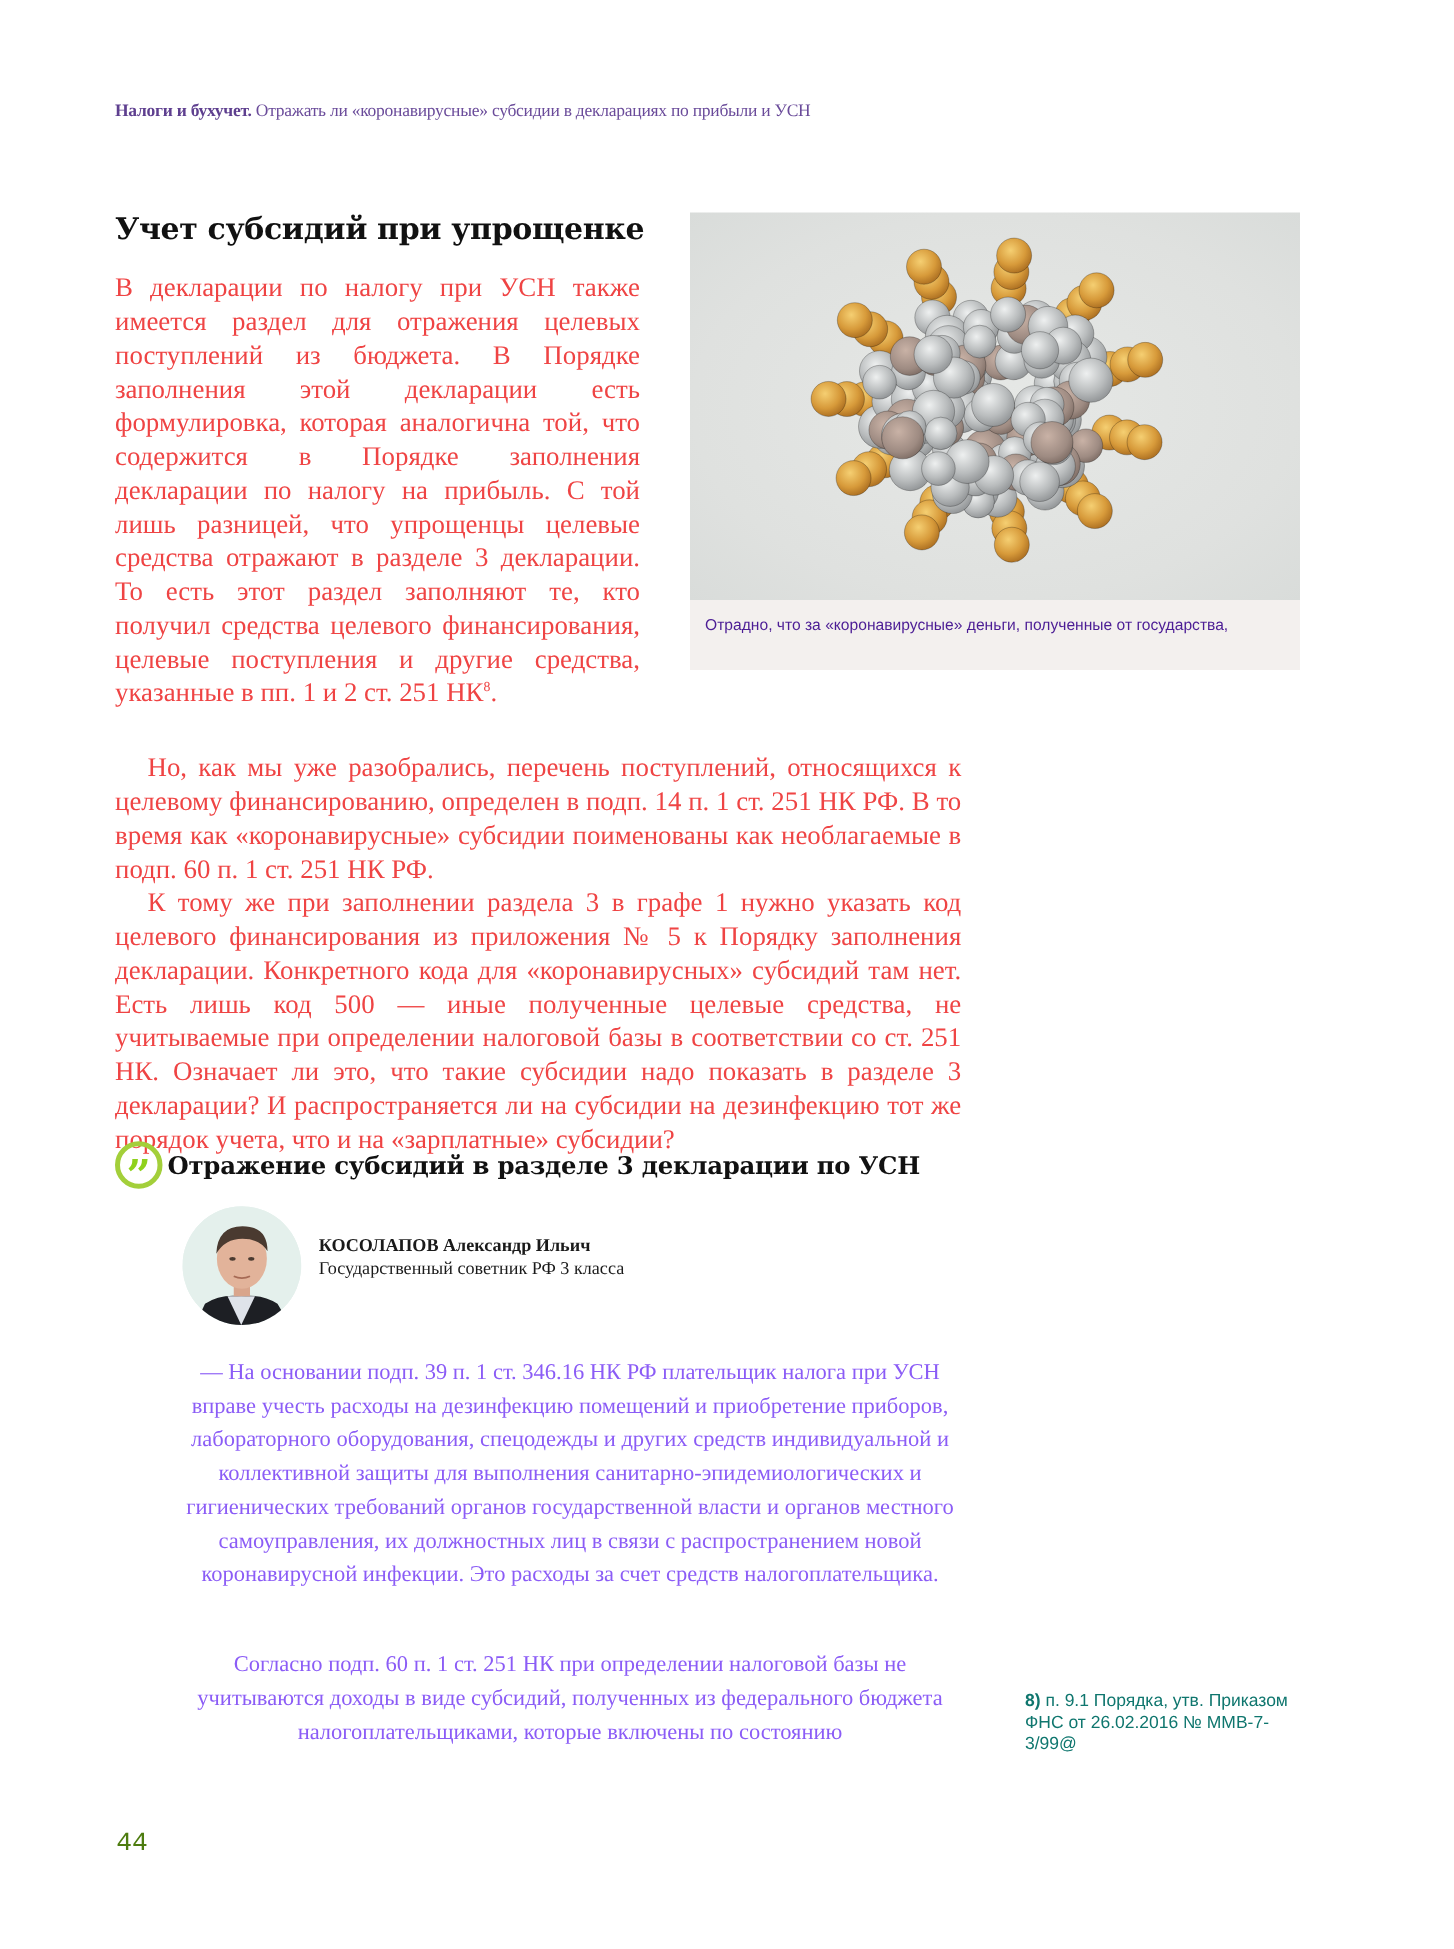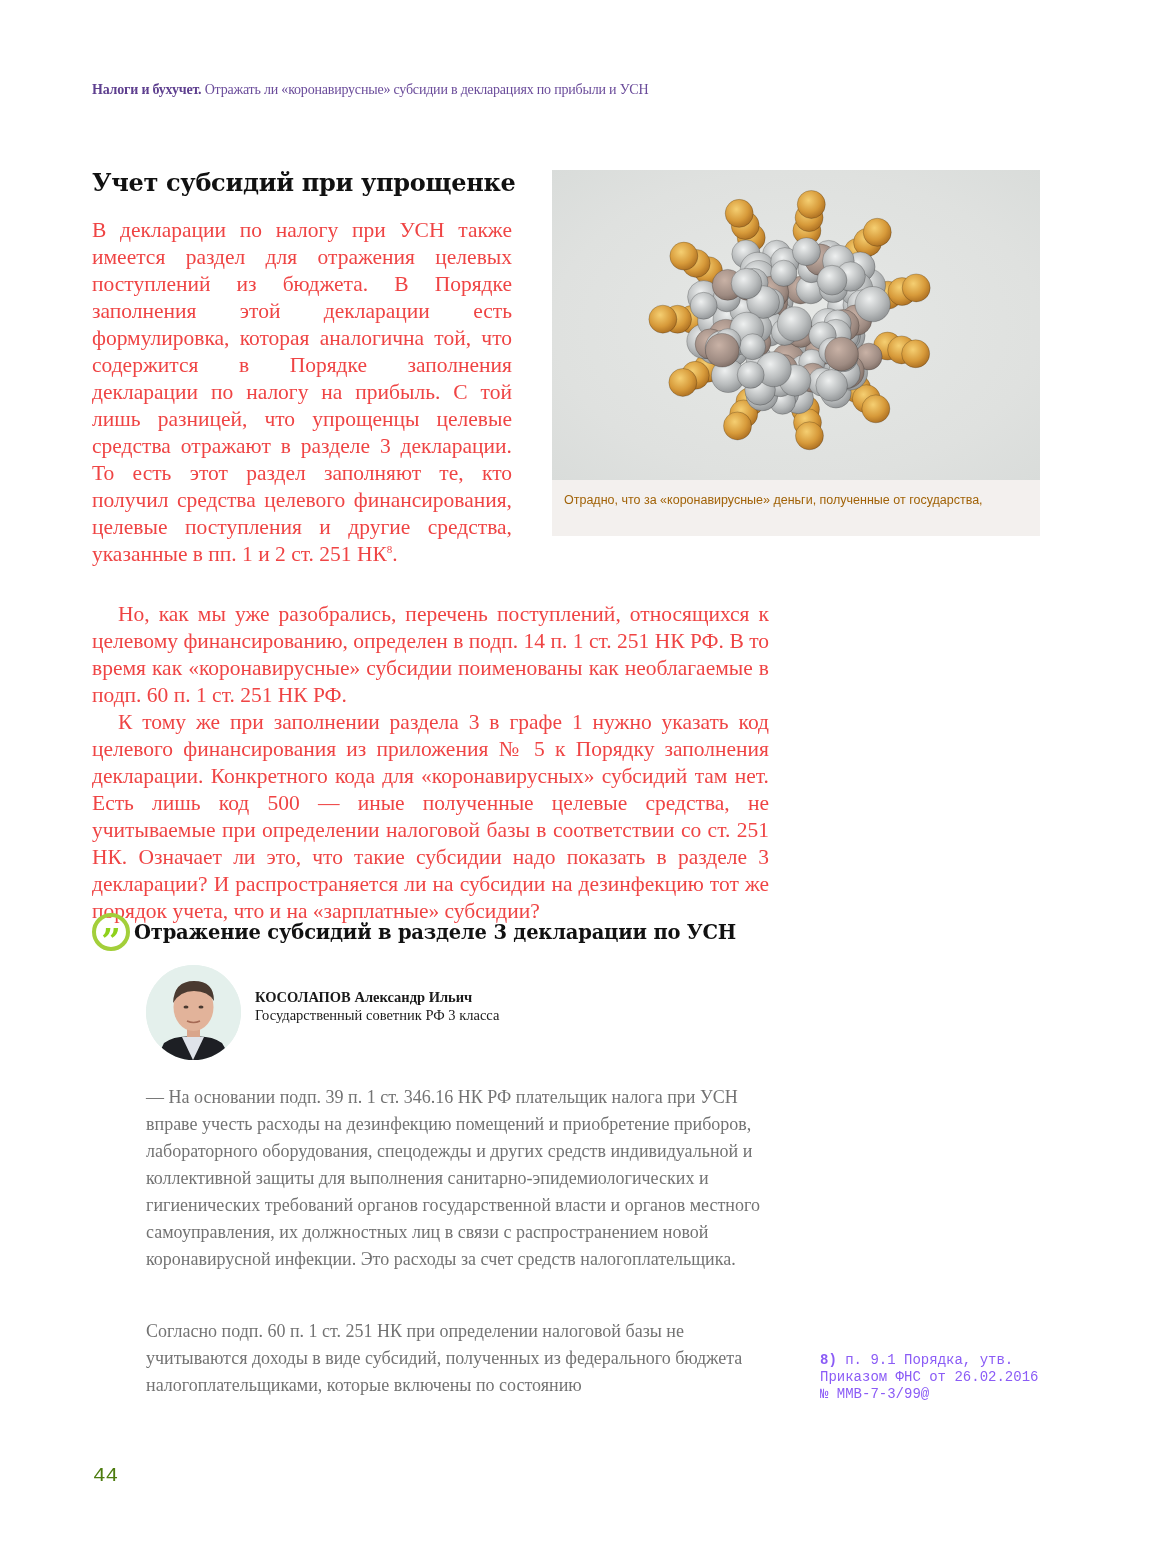--- a/index.html
+++ b/index.html
@@ -8,33 +8,33 @@
   .running-head .section { font-weight: bold; color: #5e3f8f; }
   .h2 { position: absolute; left: 92px; top: 168px; font-family: "DejaVu Serif", serif; font-weight: bold; font-size: 24px; color: #111; letter-spacing: -0.3px; }
   .body-text { font-family: "Liberation Serif", serif; font-size: 21.5px; line-height: 27px; color: #ef4444; }
   .col-narrow { position: absolute; left: 92px; top: 217px; width: 420px; text-align: justify; }
   .col-narrow p { margin: 0; }
   .col-wide { position: absolute; left: 92px; top: 601px; width: 677px; text-align: justify; }
   .col-wide p { margin: 0 0 0 0; text-indent: 26px; }
   sup { font-size: 11px; line-height: 0; }
   .figure { position: absolute; left: 552px; top: 170px; width: 488px; height: 366px; }
   .photo { width: 488px; height: 310px; background: radial-gradient(ellipse at center, #e6e8e6 0%, #dfe1df 70%, #d9dcda 100%); position: relative; overflow: hidden; }
-  .caption { height: 56px; background: #f3f0ee; padding: 10px 14px 0 12px; box-sizing: border-box; font-family: "Liberation Sans", sans-serif; font-size: 12.5px; line-height: 20px; color: #a16207; transform-origin: left top; }
+  .caption { height: 56px; background: #f3f0ee; padding: 10px 14px 0 12px; box-sizing: border-box; font-family: "Liberation Sans", sans-serif; font-size: 12.5px; line-height: 20px; color: #4c1d95; transform-origin: left top; }
   .quote-row { position: absolute; left: 92px; top: 913px; display: flex; align-items: center; }
   .quote-icon { width: 38px; height: 38px; border: 4px solid #a3cf3a; border-radius: 50%; box-sizing: border-box; display: flex; align-items: center; justify-content: center; color: #8fd11c; font-family: "DejaVu Serif", serif; font-weight: bold; font-size: 34px; line-height: 1; }
   .quote-icon span { display: block; transform: translateY(9px); }
   .quote-title { margin-left: 4px; font-family: "DejaVu Serif", serif; font-weight: bold; font-size: 19.5px; color: #111; letter-spacing: -0.2px; }
   .expert { position: absolute; left: 146px; top: 965px; display: flex; align-items: center; }
   .avatar { width: 95px; height: 95px; border-radius: 50%; background: #e4f0ec; overflow: hidden; position: relative; }
   .expert-info { margin-left: 14px; font-family: "Liberation Serif", serif; font-size: 14.5px; line-height: 18px; margin-top: -14px; }
   .expert-name { font-weight: bold; }
-  .answer { position: absolute; left: 146px; top: 1084px; width: 620px; font-family: "Liberation Serif", serif; font-size: 18px; line-height: 27px; color: #737373; }
+  .answer { position: absolute; left: 146px; top: 1084px; width: 620px; font-family: "Liberation Serif", serif; font-size: 18px; line-height: 27px; color: #8b5cf6; text-align: center; }
   .answer p { margin: 0; }
   .answer p + p { margin-top: 45px; }
-  .footnote { position: absolute; left: 820px; top: 1352px; width: 220px; font-family: Liberation Mono, monospace; font-size: 14px; line-height: 17px; color: #8b5cf6; }
+  .footnote { position: absolute; left: 820px; top: 1352px; width: 220px; font-family: Liberation Sans, sans-serif; font-size: 14px; line-height: 17px; color: #0f766e; }
   .footnote b { font-weight: bold; }
   .page-number { position: absolute; left: 93px; top: 1464px; font-family: Liberation Mono, monospace; font-size: 21px; color: #4d7c0f; }
 </style>
 </head>
 <body>
 
 <div class="running-head">
   <span class="section">Налоги и бухучет.</span>
   <span>Отражать ли «коронавирусные» субсидии в декларациях по прибыли и УСН</span>
 </div>

